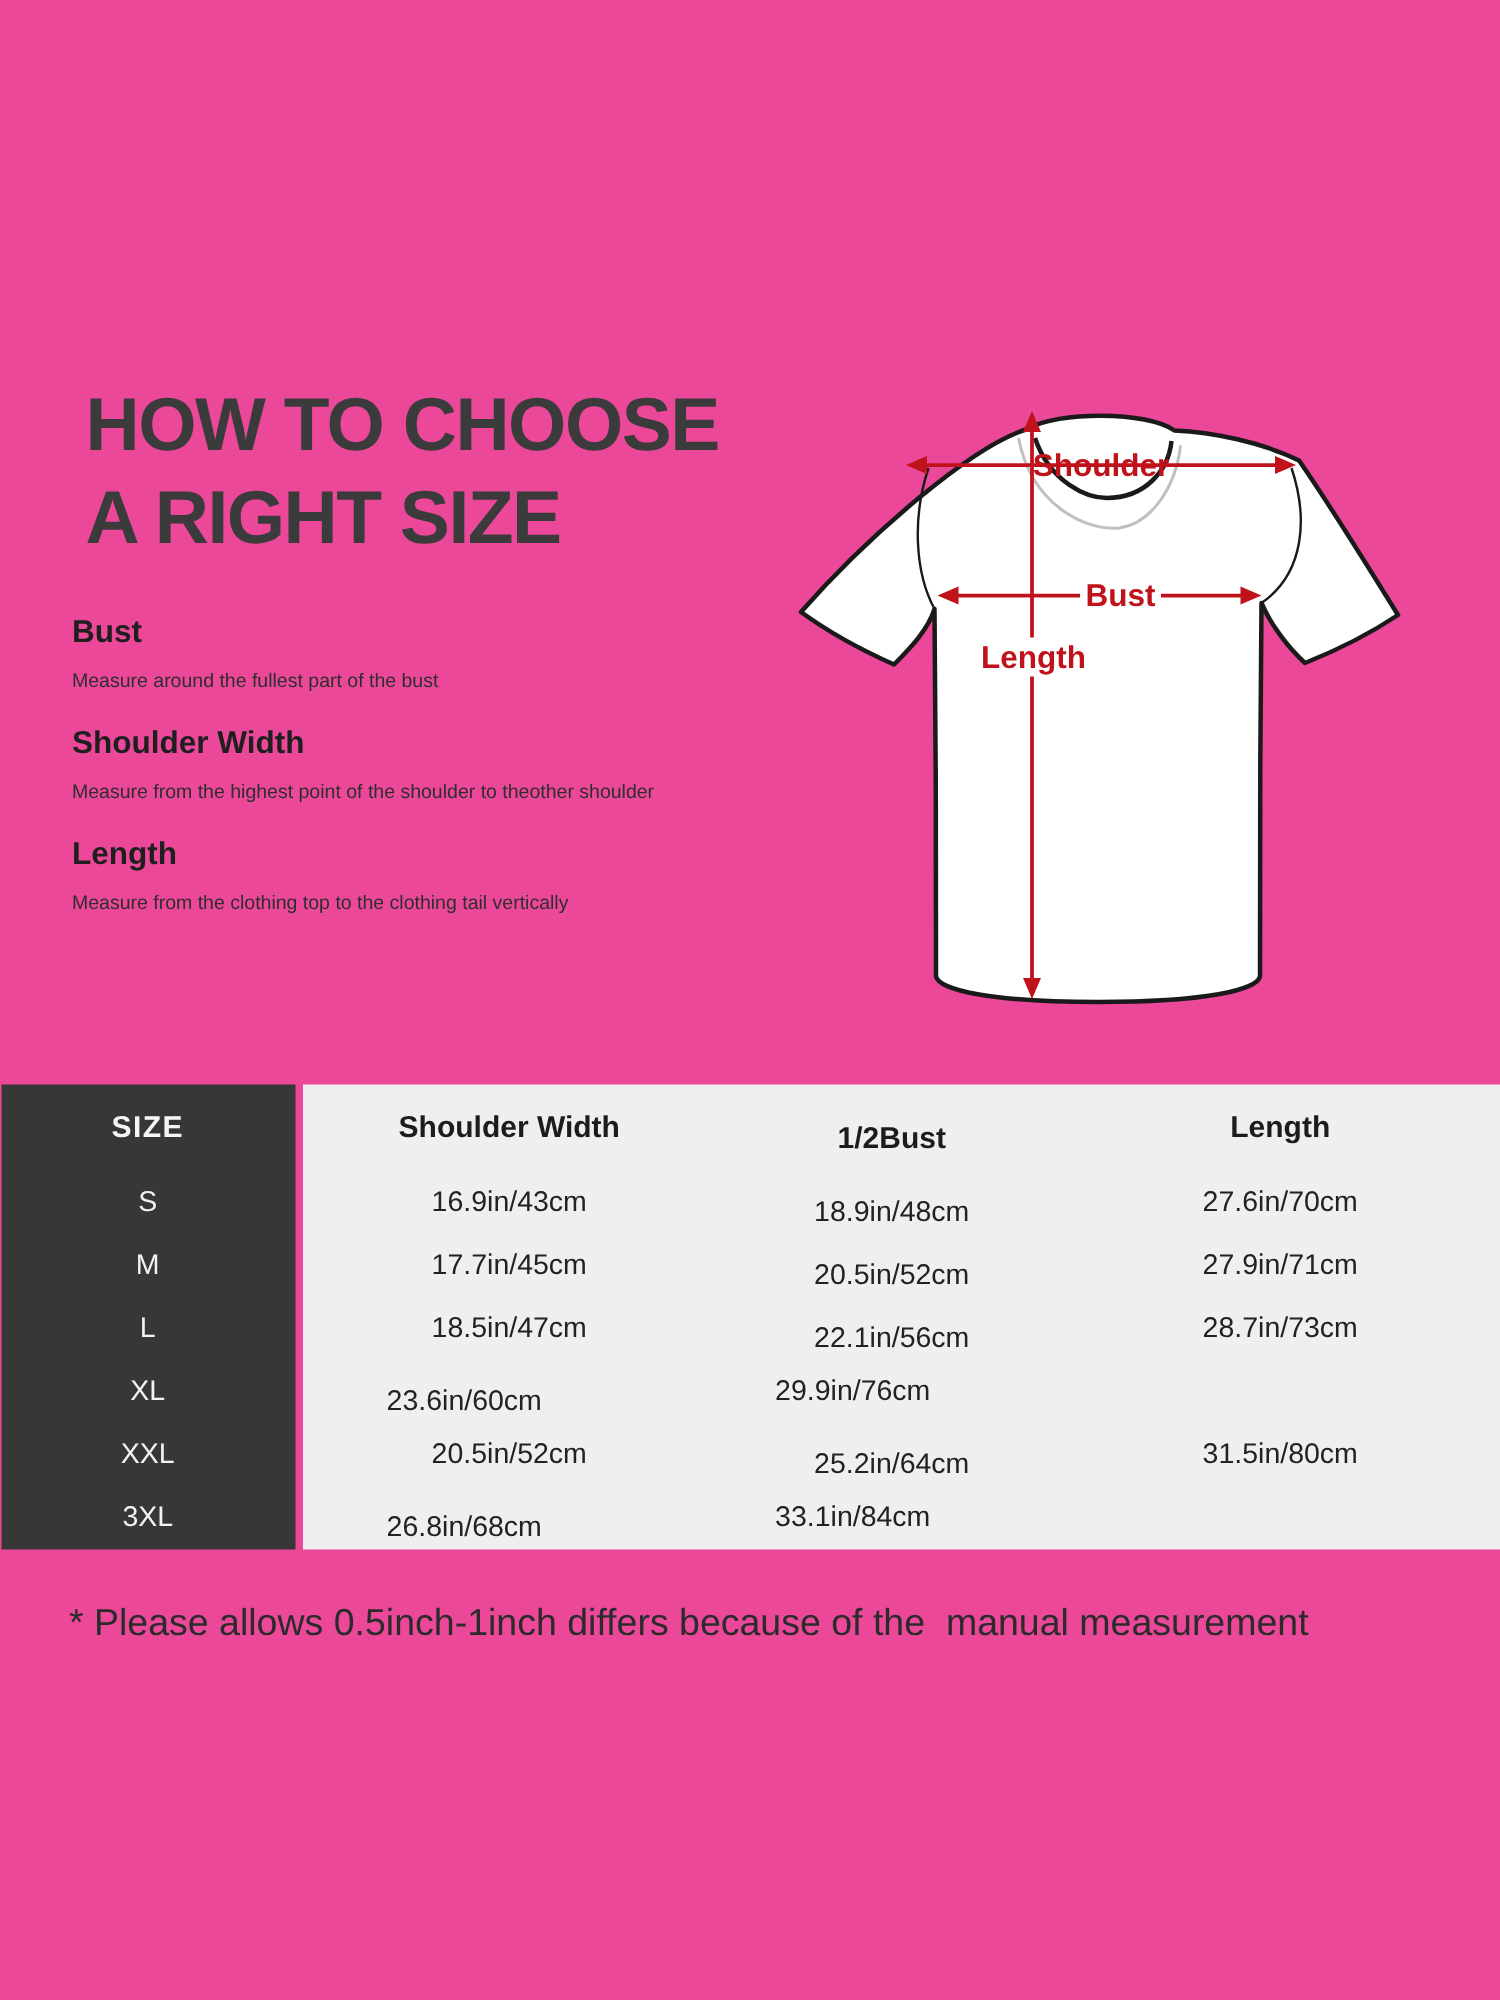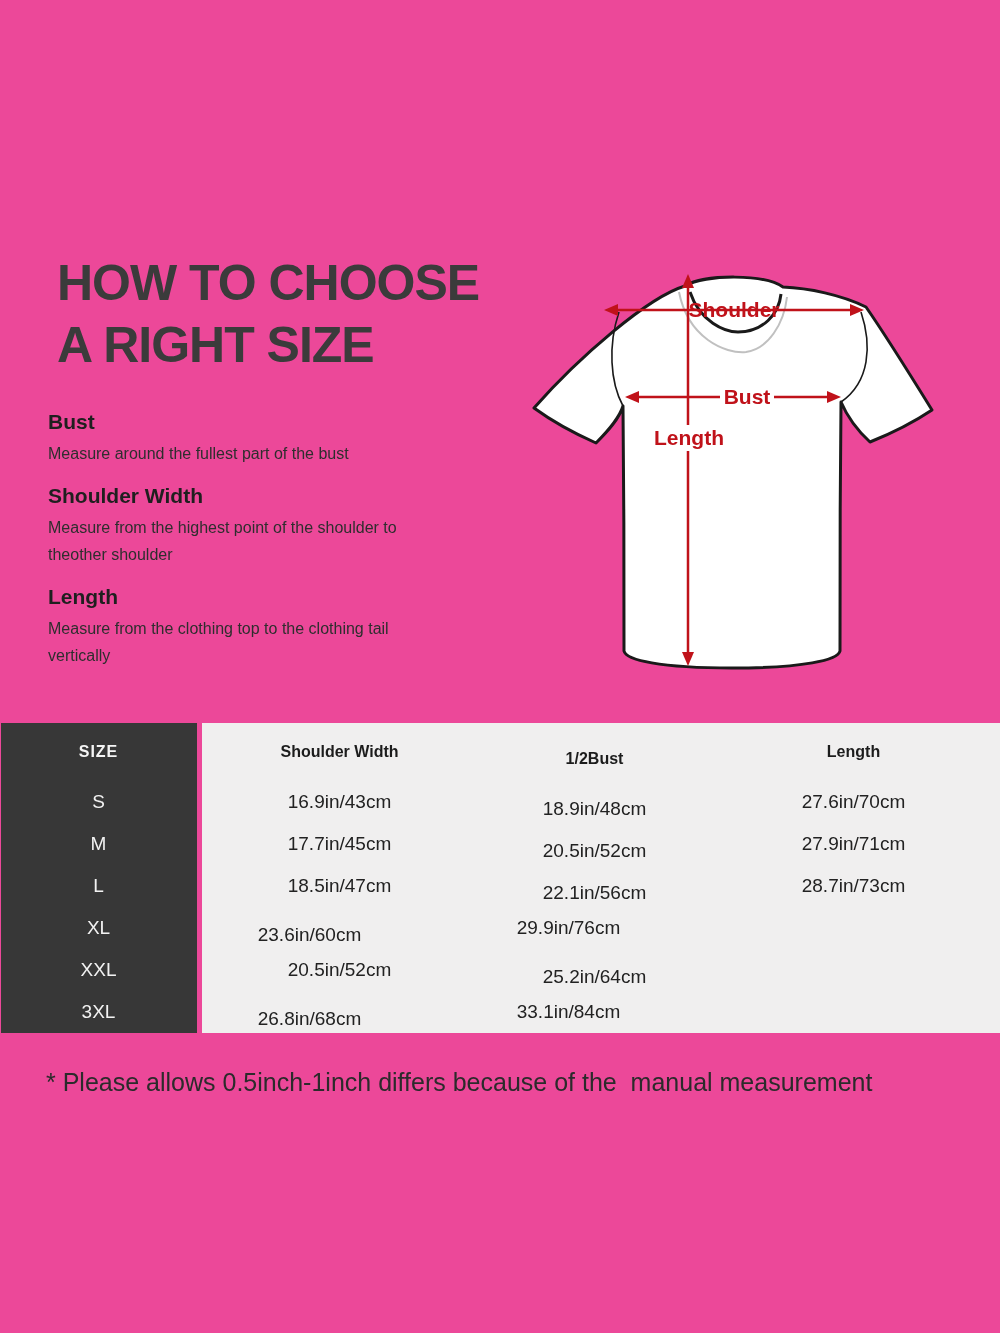--- a/index.html
+++ b/index.html
@@ -17,21 +17,21 @@
     line-height:62px; letter-spacing:-1px;
   }
 
   
   .guide { position:absolute; left:48px; top:410px; width:420px; }
   .guide h3 {
     font-size:21px; font-weight:bold; color:#1f1f1f;
     line-height:24px; margin:0 0 6px 0;
   }
   .guide p {
-    font-size:16px; color:#2e2e2e; line-height:27px;
+    font-size:13px; color:#2e2e2e; line-height:27px;
     margin:0 0 17px 0; width:394px;
   }
 
   
   .diagram { position:absolute; left:520px; top:250px; width:440px; height:440px; }
 
   
   .size-table { position:absolute; left:0; top:723px; width:1000px; height:310px; }
   .size-table .dark-bg {
     position:absolute; left:1px; top:0; width:196px; height:310px; background:#373737;
@@ -40,21 +40,21 @@
     position:absolute; left:202px; top:0; width:798px; height:310px; background:#f0efef;
   }
   .size-table .rows { position:absolute; left:0; top:0; width:1000px; height:310px; display:flex; flex-direction:column; }
   .trow { display:flex; align-items:center; height:42px; }
   .trow.header { height:58px; }
   .tcell { text-align:center; font-size:19px; color:#222222; }
   .tcell.c0 { width:197px; color:#f2f2f2; }
   .tcell.c1 { width:285px; }
   .tcell.c2 { width:225px;margin-top:14px; }
   .tcell.c3 { width:293px; }
-  .trow.header .tcell { font-weight:bold; font-size:16px; color:#1c1c1c; }
+  .trow.header .tcell { font-weight:bold; font-size:20px; color:#1c1c1c; }
   .trow.header .tcell.c0 { color:#f5f5f5; letter-spacing:1px; }
 
   
   .footnote {
     position:absolute; left:46px; top:1068px;
     font-size:25px; color:#2b2b2b; white-space:pre-wrap;
   }
 
   svg text { font-family:"Liberation Sans", sans-serif; }
 </style>
@@ -158,20 +158,21 @@
       </div>
       <div class="trow">
         <div class="tcell c0">XL</div>
         <div class="tcell c2">23.6in/60cm</div>
         <div class="tcell c3">29.9in/76cm</div>
       </div>
       <div class="trow">
         <div class="tcell c0">XXL</div>
         <div class="tcell c1">20.5in/52cm</div>
         <div class="tcell c2">25.2in/64cm</div>
+        <div class="tcell c3">31.5in/80cm</div>
       </div>
       <div class="trow">
         <div class="tcell c0">3XL</div>
         <div class="tcell c2">26.8in/68cm</div>
         <div class="tcell c3">33.1in/84cm</div>
       </div>
     </div>
   </div>
 
   <div class="footnote">* Please allows 0.5inch-1inch differs because of the  manual measurement</div>

